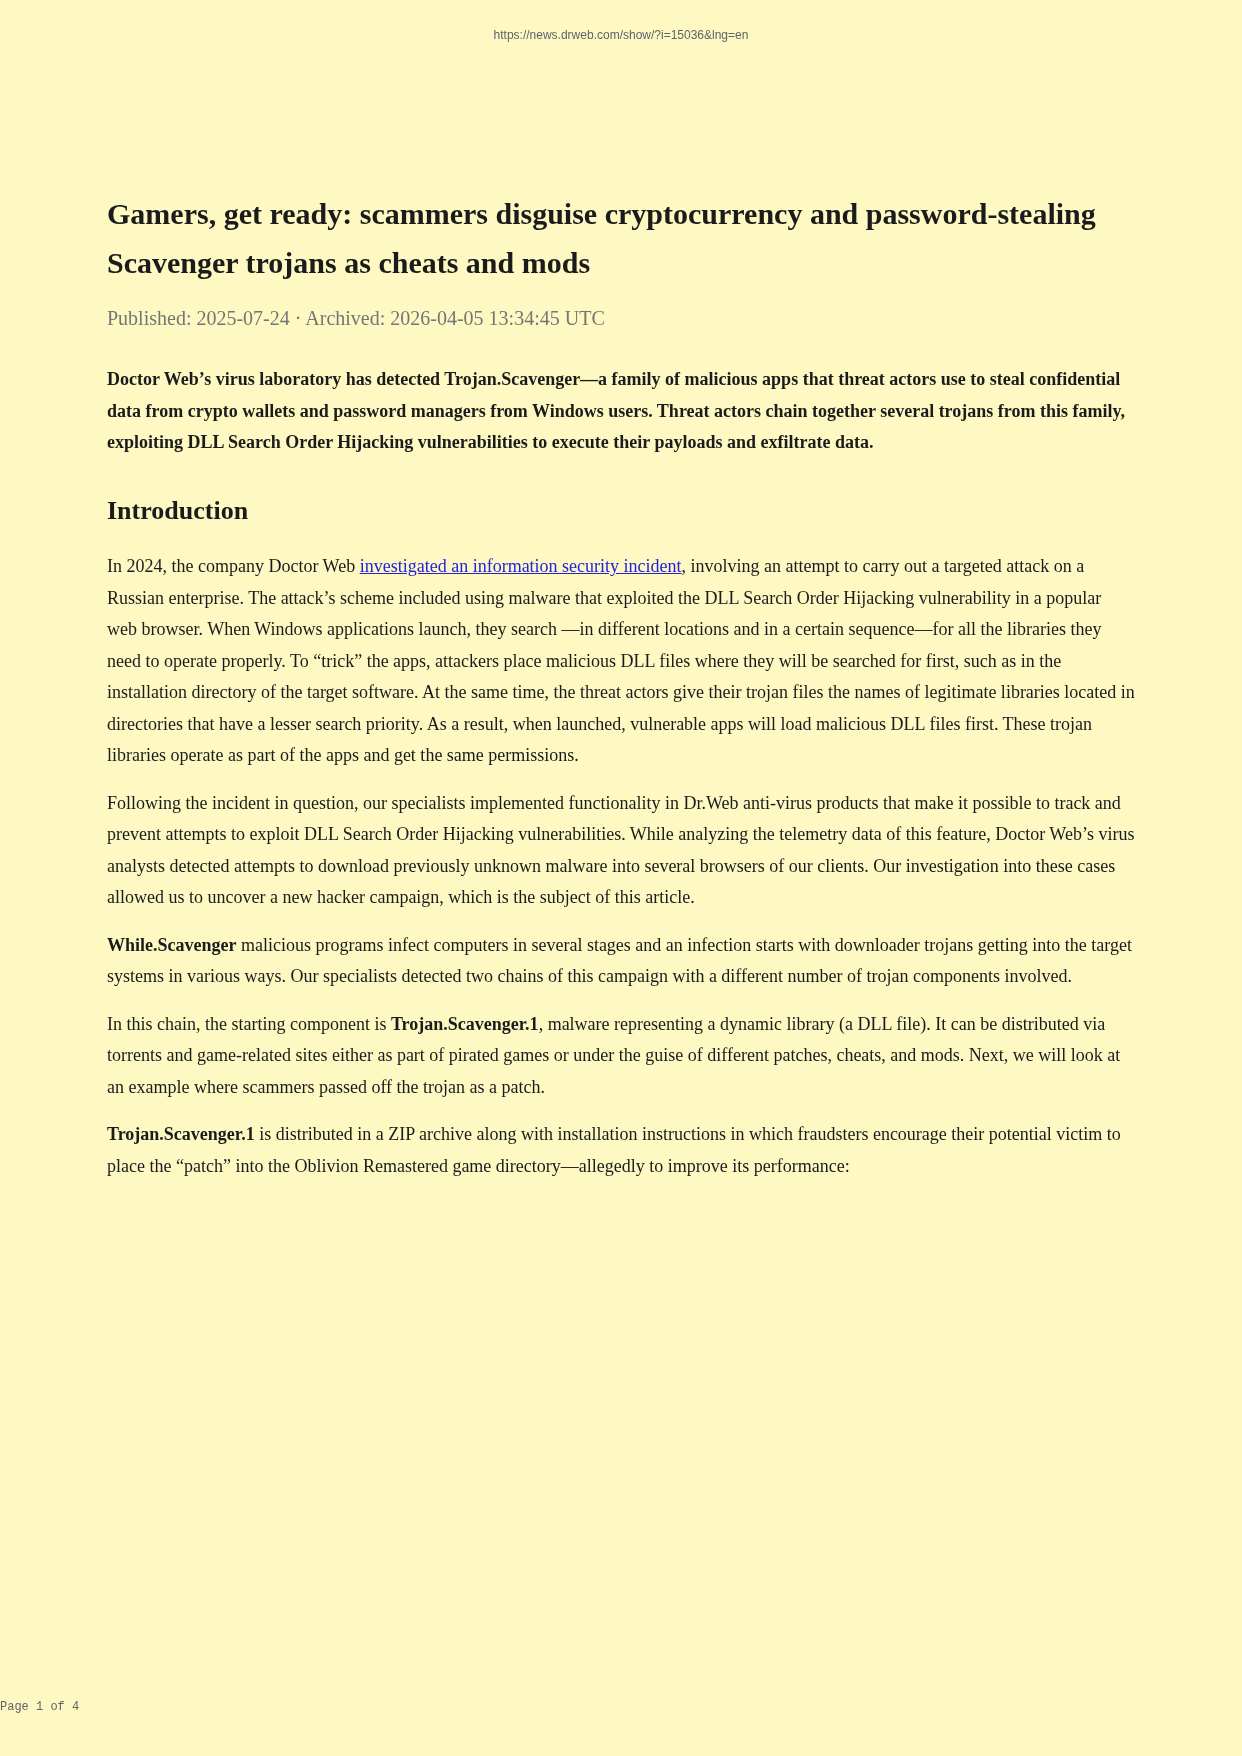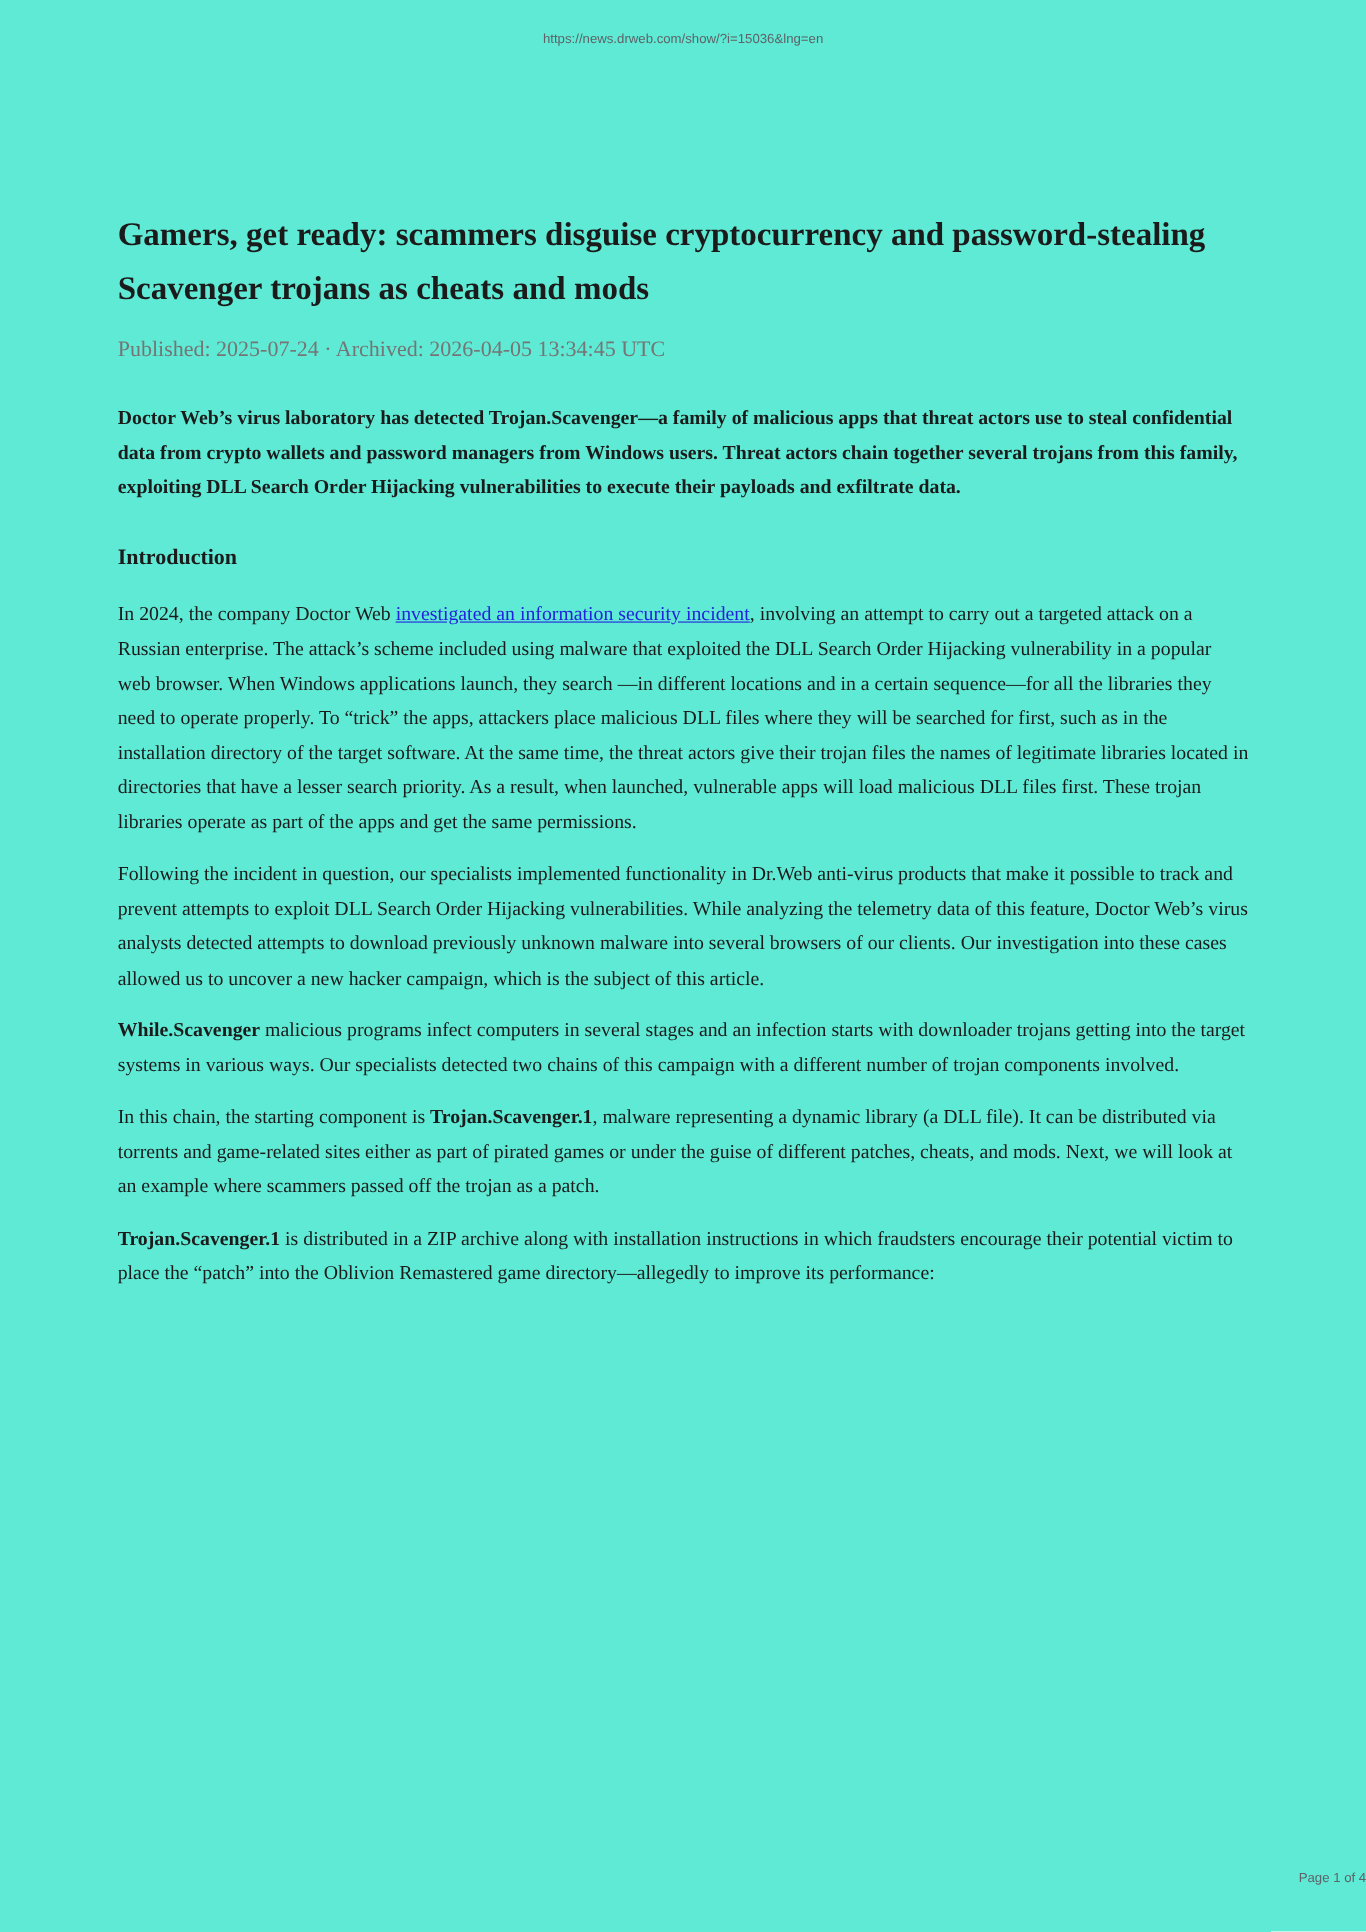--- a/index.html
+++ b/index.html
@@ -4,21 +4,21 @@
 <style>
   html, body {
     margin: 0;
     padding: 0;
     background: #ffffff;
   }
   .page {
     position: relative;
     width: 1242px;
     height: 1756px;
-    background: #5eead4;
+    background: #fef9c3;
     overflow: hidden;
     color: var(--text, #1b1b1b);
   }
   .print-header {
     padding-top: 28px;
     text-align: center;
     font-family: "Liberation Sans", "DejaVu Sans", sans-serif;
     font-size: 12px;
     color: var(--chrome, #606060);
   }
@@ -39,40 +39,39 @@
     color: var(--muted, #757575);
     margin: 0 0 28px 0;
   }
   .dateline {
     font-weight: bold;
     margin: 0 0 16px 0;
   }
   p { margin: 0 0 16px 0; }
   .lead { font-weight: bold; }
   h2 {
-    font-size: 20px;
+    font-size: 26px;
     font-weight: bold;
     margin: 34px 0 22px 0;
     line-height: 1.4;
   }
   a {
     color: var(--link, #2222dd);
     text-decoration: underline;
   }
   strong { font-weight: bold; }
   .print-footer {
     position: absolute;
     left: 0;
     right: 0;
     bottom: 42px;
-    text-align: right;
-    font-family: Liberation Sans, sans-serif;
+    text-align: left;
+    font-family: Liberation Mono, monospace;
     font-size: 12px;
     color: var(--chrome, #555555);
-    margin-left: 20px;
   }
 </style>
 </head>
 <body>
 
 <div class="page">
 
   <div class="print-header">https://news.drweb.com/show/?i=15036&amp;lng=en</div>
 
   <div class="content">

